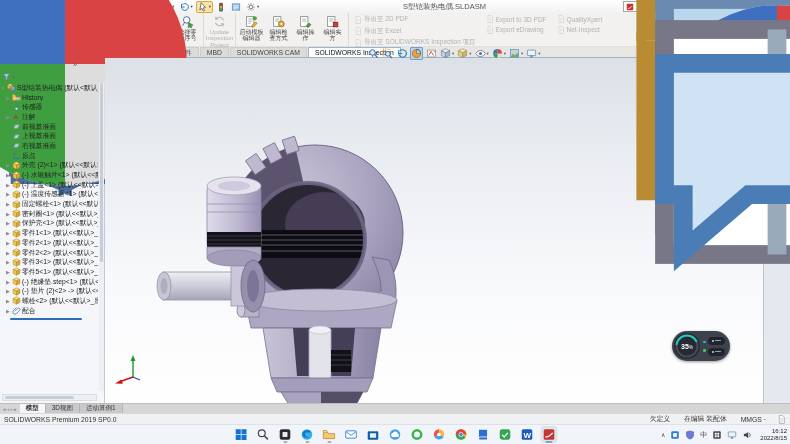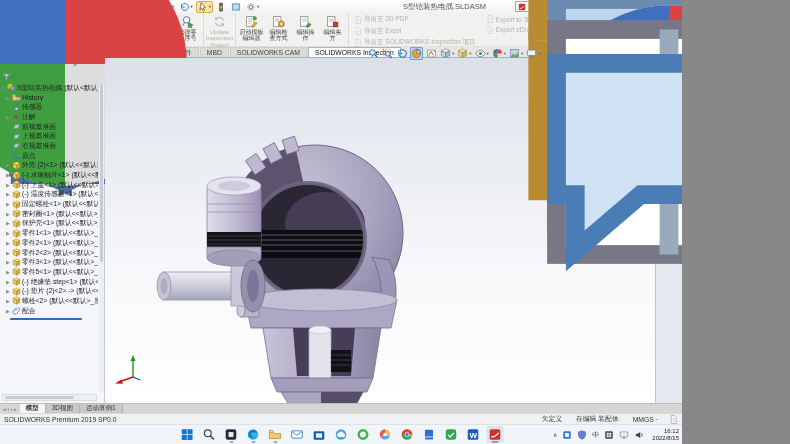--- a/index.html
+++ b/index.html
@@ -1,16 +1,16 @@
 <!DOCTYPE html>
 <html><head>
 <meta charset="utf-8">
 <style>
   html,body{margin:0;padding:0;background:#888;}
-  #app{position:relative;width:682px;height:444px;overflow:hidden;background:#000000;
+  #app{position:relative;width:790px;height:444px;overflow:hidden;background:#000000;
        font-family:"Liberation Sans","DejaVu Sans",sans-serif;cursor:default;
        -webkit-font-smoothing:antialiased;}
   #app *{box-sizing:border-box;}
   svg{display:block;width:100%;height:100%;}
   .ic{display:inline-flex;align-items:center;justify-content:center;flex:none;}
 
   
   .titlebar{position:absolute;left:0;top:0;width:100%;height:13px;
     background:linear-gradient(#ffffff,#f2f2f2);display:flex;align-items:center;font-size:8px;}
   .logo{display:flex;align-items:center;margin-left:3px;gap:1px;}

